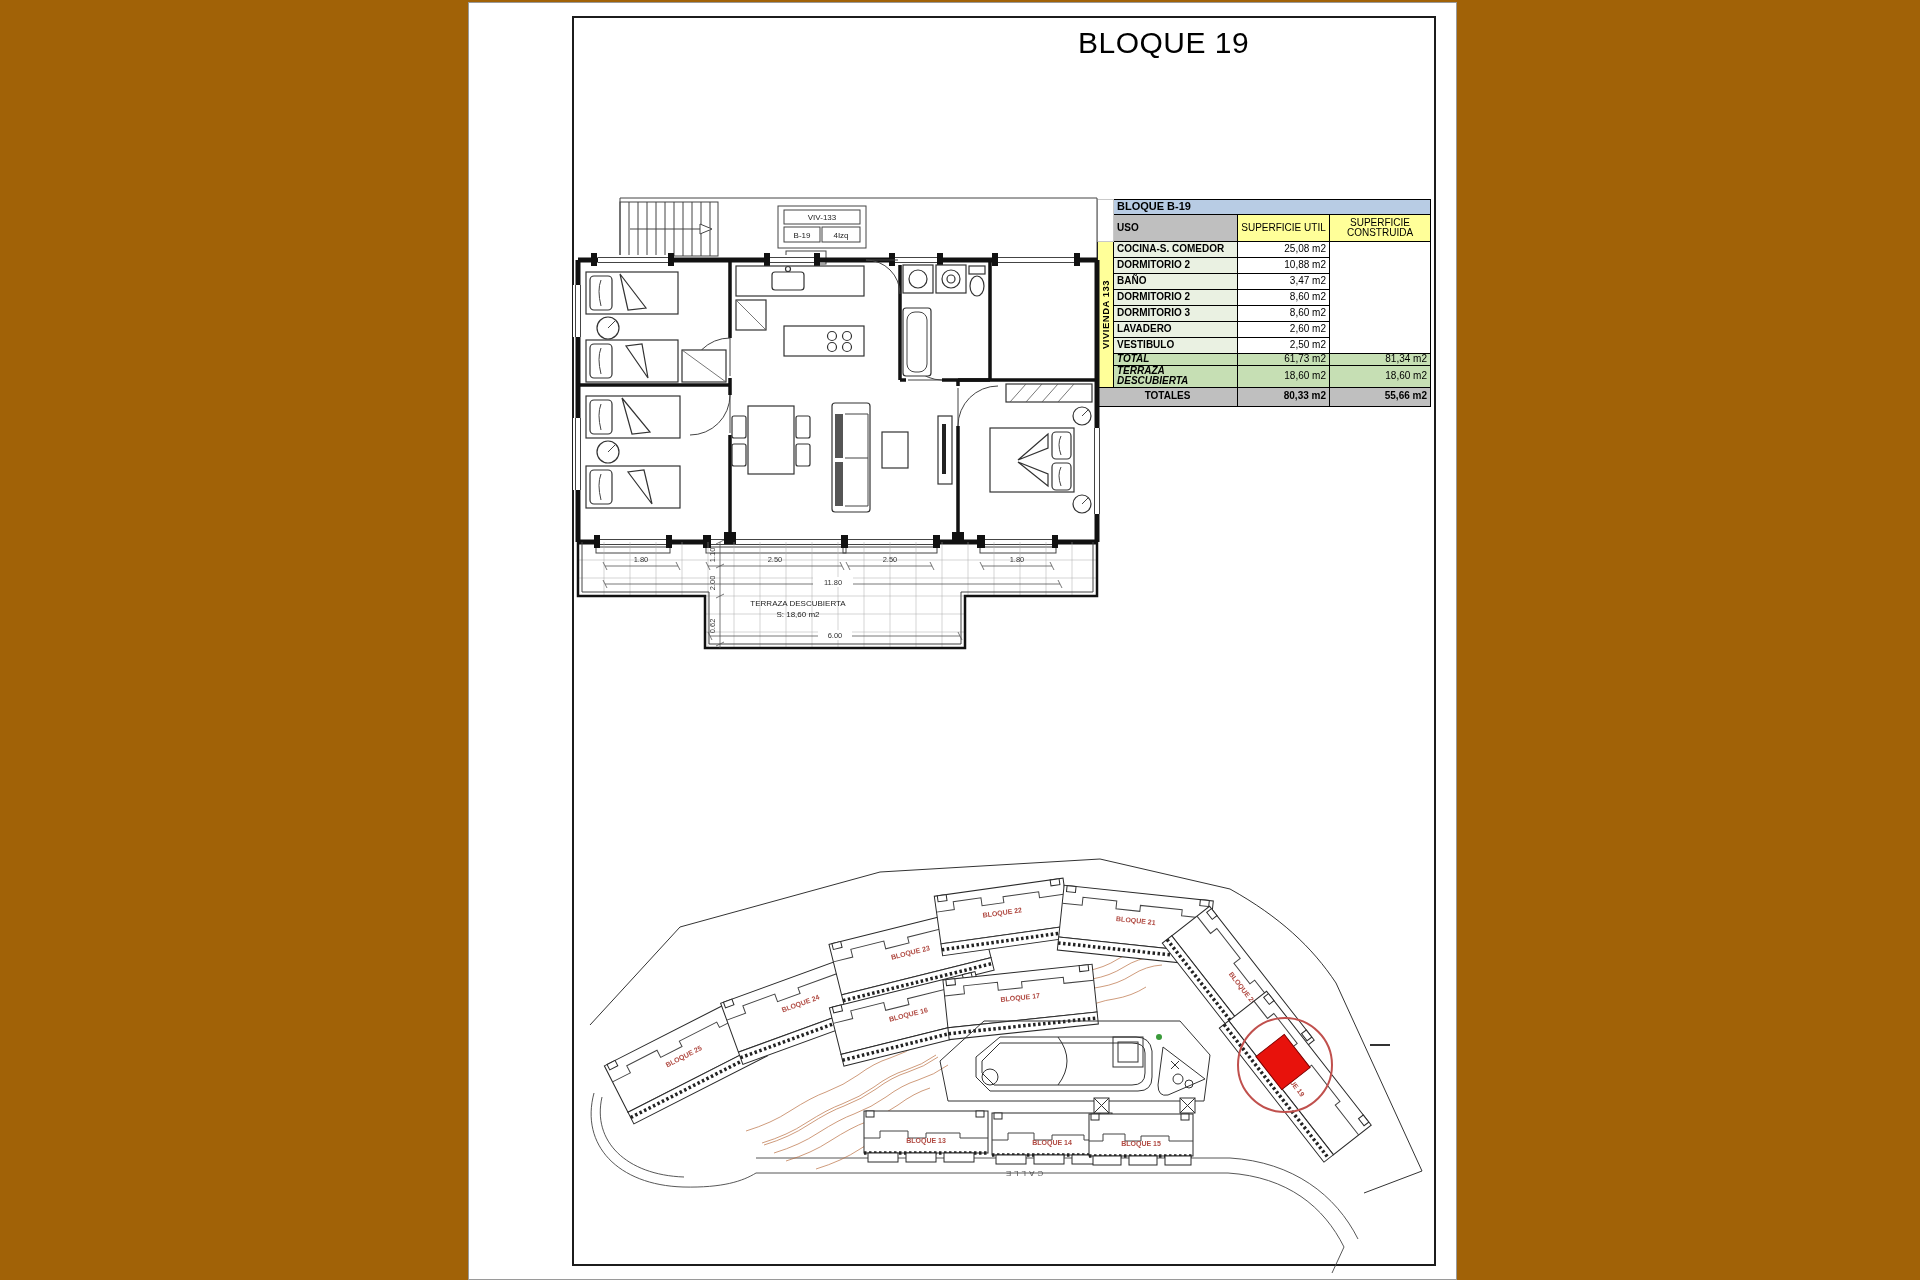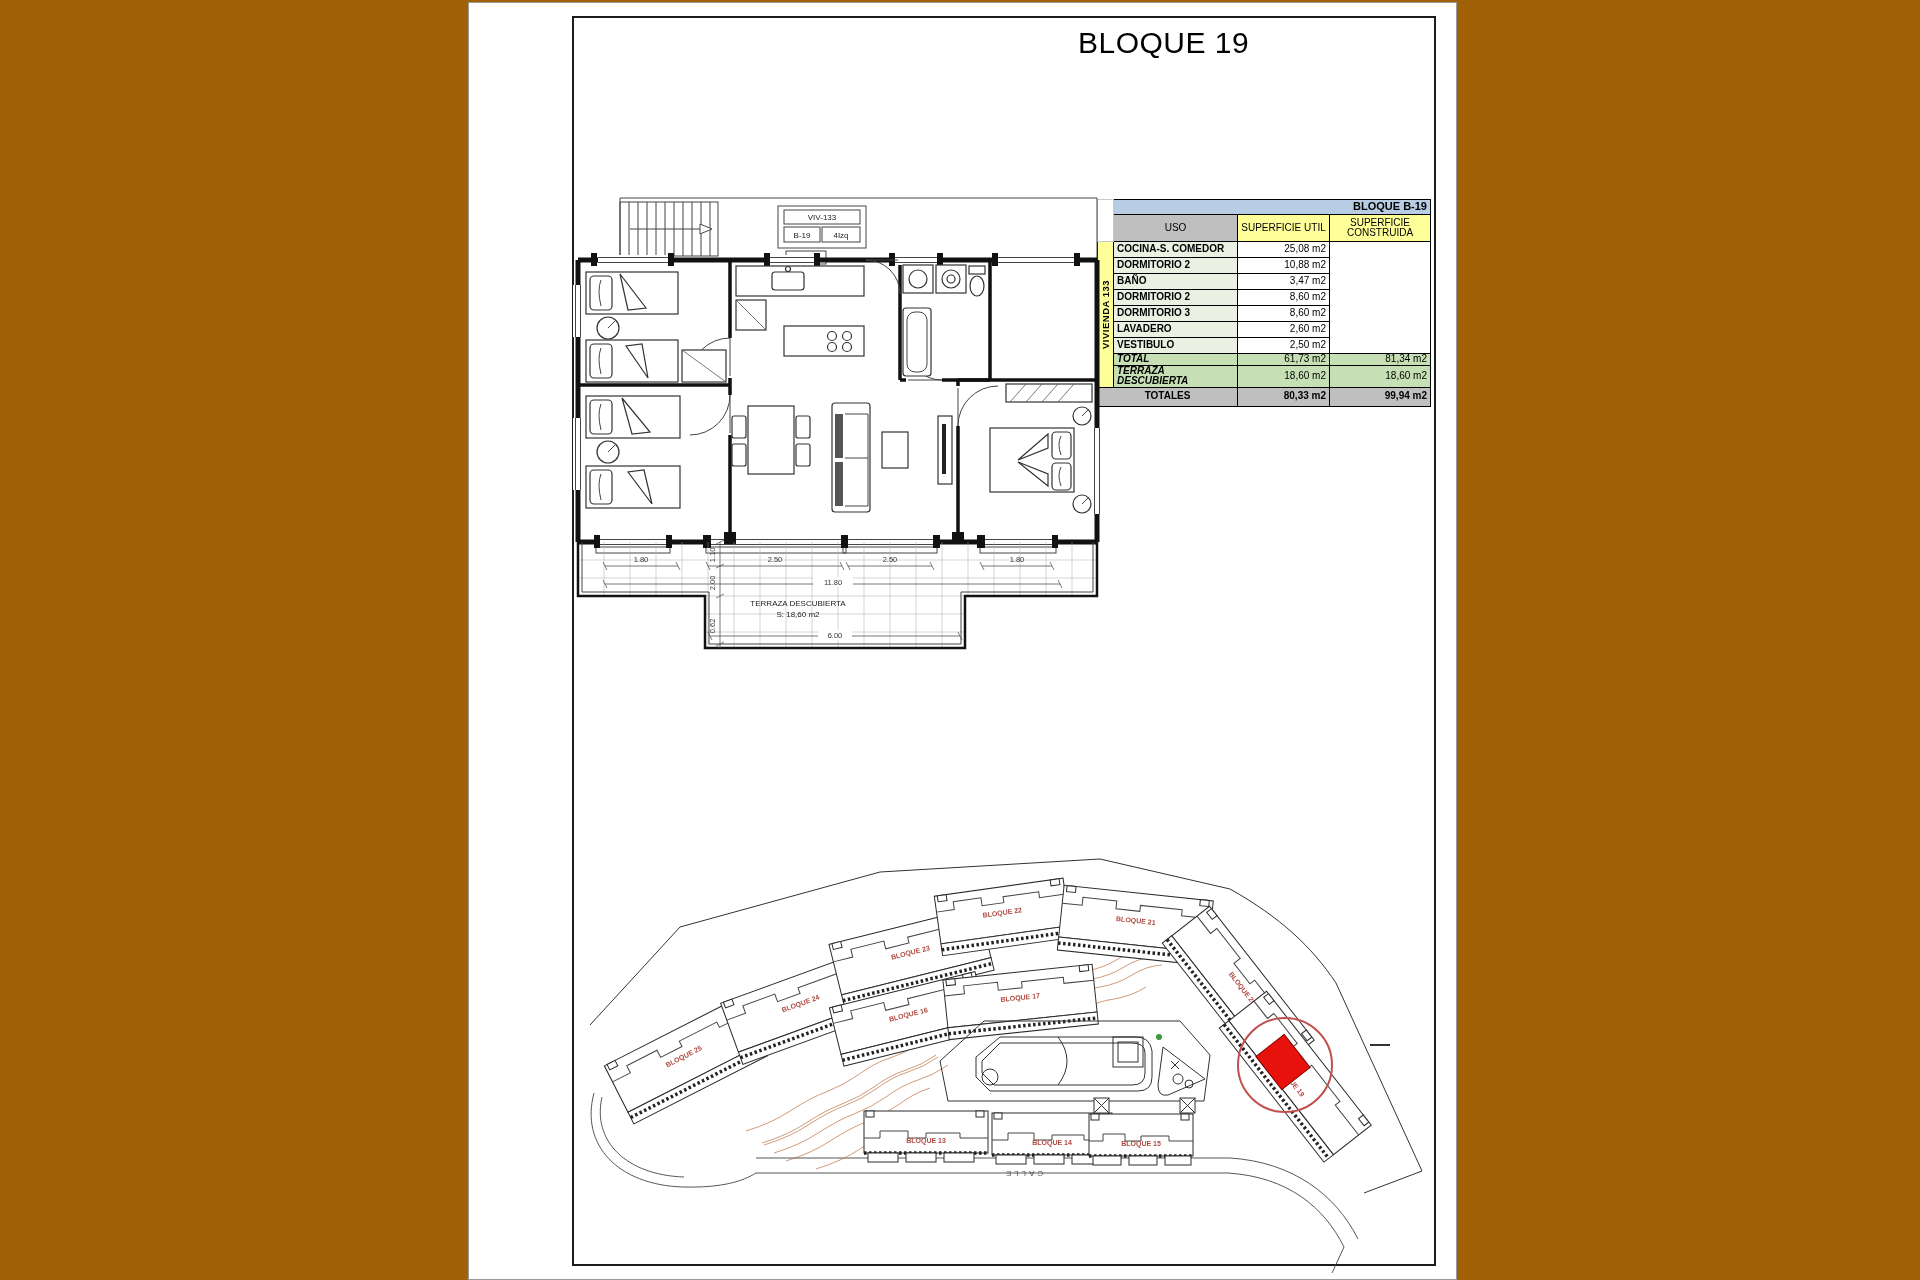--- a/index.html
+++ b/index.html
@@ -10,22 +10,22 @@
          border:1px solid #9a9a9a;}
   #frame{position:absolute;left:572px;top:16px;width:860px;height:1246px;border:2px solid #1c1c1c;}
   
   #title{position:absolute;left:1078px;top:24px;color:#000;font-size:30px;line-height:38px;
          letter-spacing:.5px;white-space:nowrap;}
   
   #areatable{position:absolute;left:1097px;top:199px;border-collapse:collapse;
              font-size:10px;color:#000;}
   #areatable td{border:1px solid #000;padding:0 3px;vertical-align:middle;line-height:1.05;}
   #areatable .corner{border:1px solid #c9c9c9;background:#fff;}
-  #areatable .blue{background:#b8cce4;font-weight:700;text-align:right;font-size:11px;height:14px;}
-  #areatable .hgray{background:#bfbfbf;font-weight:400;text-align:center;height:26px;}
+  #areatable .blue{background:#b8cce4;font-weight:700;text-align:left;font-size:11px;height:14px;}
+  #areatable .hgray{background:#bfbfbf;font-weight:700;height:26px;}
   #areatable .hyellow{background:#ffff99;font-weight:400;text-align:center;}
   #areatable .vert{background:#ffff99;width:15px;padding:0;}
   #areatable .vert span{writing-mode:vertical-rl;transform:rotate(180deg);display:block;
              margin:0 auto;font-weight:700;font-size:9.5px;letter-spacing:.5px;white-space:nowrap;}
   #areatable .room{background:#eaf1e2;font-weight:700;height:15px;}
   #areatable .val{text-align:right;background:#fff;}
   #areatable .tgreen{background:#c6dfb4;}
   #areatable .tlabel{background:#c6dfb4;font-weight:700;font-style:italic;}
   #areatable .totales{background:#bfbfbf;font-weight:700;text-align:center;height:18px;}
   #areatable .totval{background:#bfbfbf;font-weight:700;text-align:right;}
@@ -118,21 +118,21 @@
       <td class="val tgreen">81,34 m2</td>
     </tr>
     <tr>
       <td class="tlabel">TERRAZA DESCUBIERTA</td>
       <td class="val tgreen">18,60 m2</td>
       <td class="val tgreen">18,60 m2</td>
     </tr>
     <tr>
       <td class="totales" colspan="2">TOTALES</td>
       <td class="totval">80,33 m2</td>
-      <td class="totval">99,94 m2</td>
+      <td class="totval">55,66 m2</td>
     </tr>
   </tbody>
     </table>
 
   <svg style="left:570px;top:190px" width="532" height="478" viewBox="0 0 532 478">
 
     <path class="tn" d="M50,8 H527 V70 M50,8 V66"></path>
 
     <g>
       <rect class="tn" x="50" y="12" width="98" height="54" fill="#fff"></rect>

